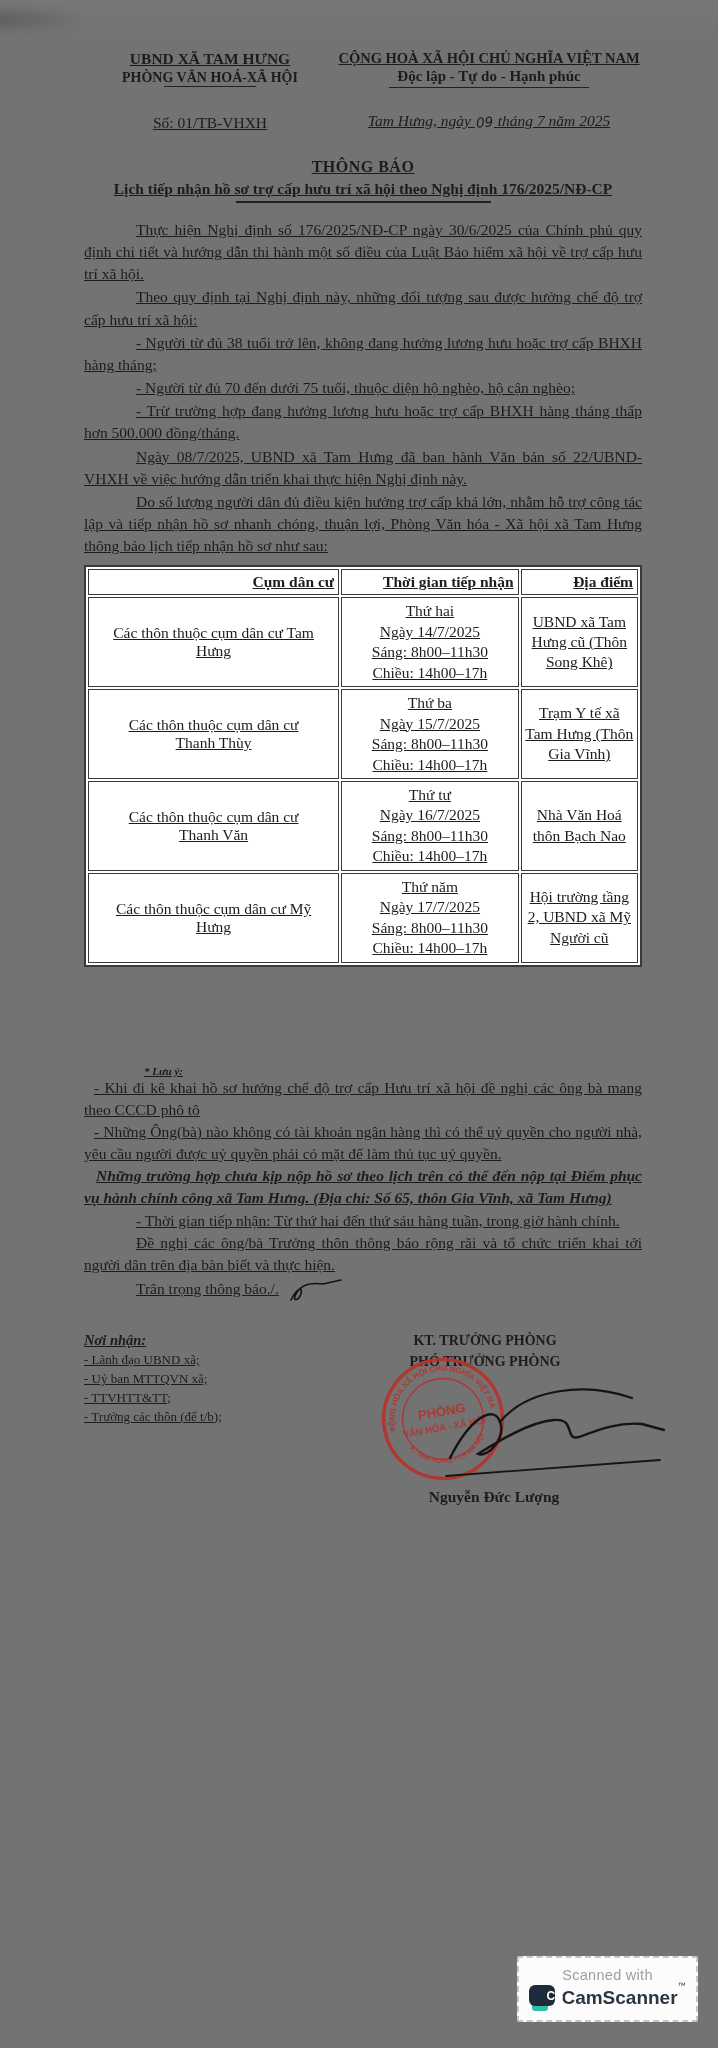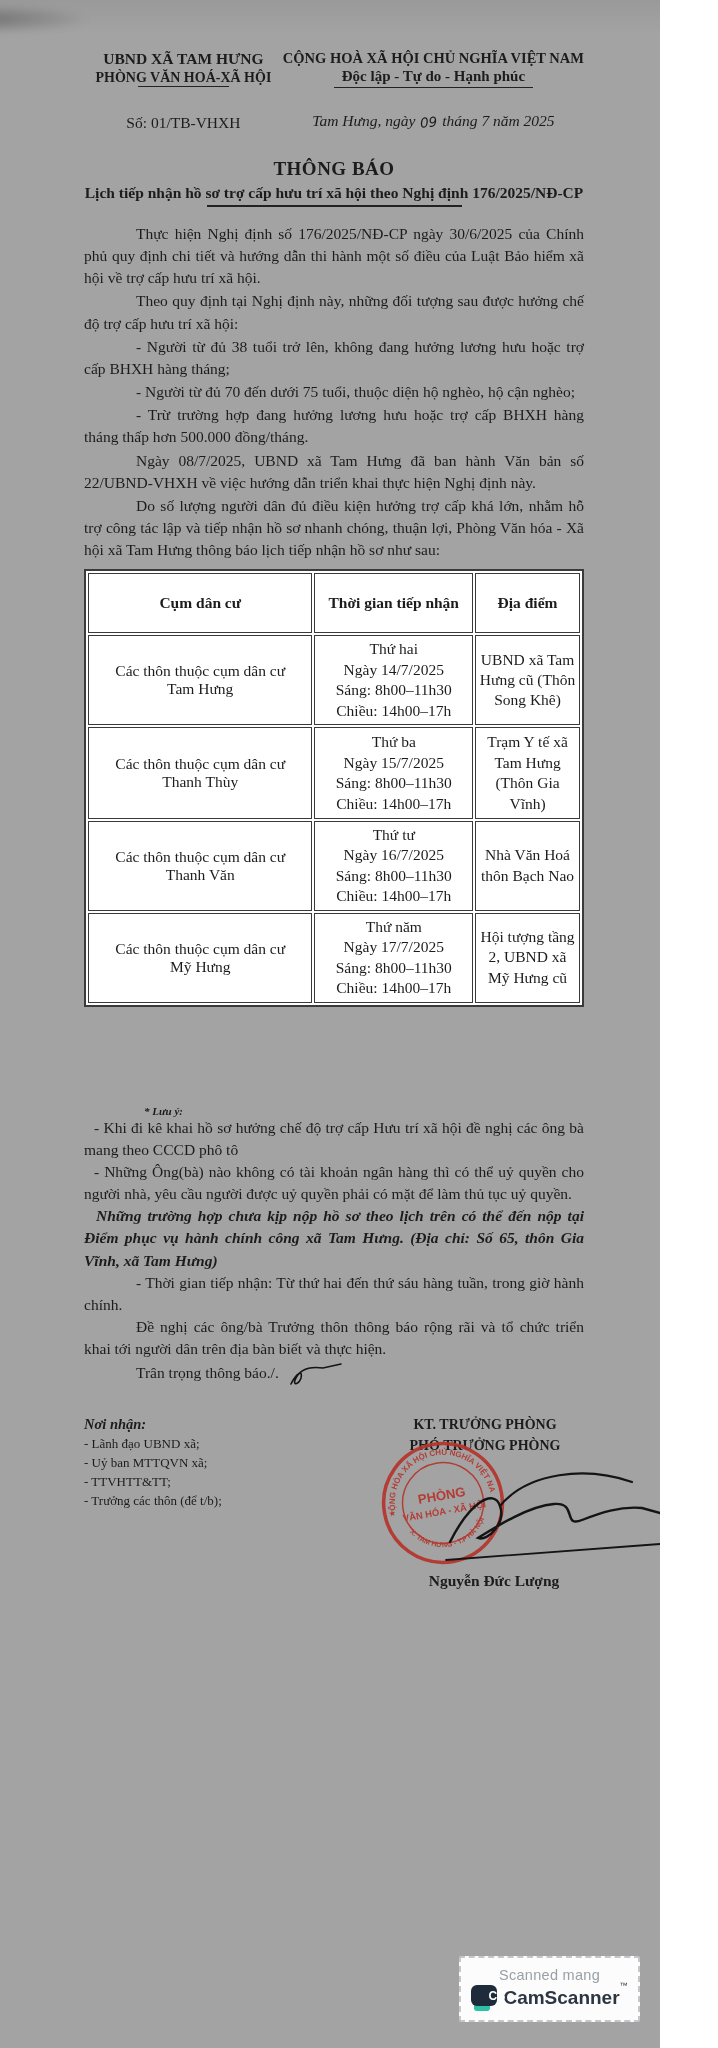--- a/index.html
+++ b/index.html
@@ -1,18 +1,18 @@
 <!DOCTYPE html>
 <html><head>
 <meta charset="utf-8">
 <style>
   * { margin:0; padding:0; box-sizing:border-box; }
   html,body { background:#ffffff; }
   body { width:718px; font-family:"Liberation Serif","DejaVu Serif",serif; }
-  .page { position:relative; width:660px; height:2048px; background:#a3a3a3; color:#1c1c1c; overflow:hidden; }
+  .page { position:relative; width:718px; height:2048px; background:#737373; color:#1c1c1c; overflow:hidden;text-decoration:underline; }
   .scan-top-shade { position:absolute; top:0; left:0; right:0; height:34px;
     background:linear-gradient(180deg, rgba(130,130,130,0.28), rgba(255,255,255,0)); }
   .scan-smudge { position:absolute; top:4px; left:-18px; width:110px; height:30px;
     background:radial-gradient(ellipse at left center, rgba(60,60,60,0.45), rgba(255,255,255,0) 70%);
     filter:blur(3px); }
   .doc { position:relative; padding:50px 76px 0 84px; }
 
   
   .doc-header { display:flex; justify-content:space-between; align-items:flex-start; }
   .org-block { width:252px; text-align:center; }
@@ -21,33 +21,33 @@
   .org-bottom::after { content:""; position:absolute; left:24%; right:24%; bottom:0; border-bottom:1.6px solid #222; }
   .doc-number { margin-top:27px; font-size:15.5px; text-align:center; }
   .motto-block { width:306px; text-align:center; }
   .motto-top { font-weight:bold; font-size:14.5px; white-space:nowrap; }
   .motto-bottom { font-weight:bold; font-size:15px; display:inline-block; border-bottom:1.6px solid #222; padding:1px 8px 2px 8px; }
   .place-date { margin-top:24px; font-style:italic; font-size:15.5px; white-space:nowrap; }
   .handwritten-day { display:inline-block; font-family:"DejaVu Sans",sans-serif; font-size:13.5px; transform:rotate(-5deg) translateY(1px); margin:0 1px; }
 
   
   .title-block { text-align:center; margin-top:26px; }
-  .doc-title { font-weight:bold; font-size:19px; letter-spacing:0.5px; }
+  .doc-title { font-weight:bold; font-size:16px; letter-spacing:0.5px; }
   .doc-subtitle { font-weight:bold; font-size:15.5px; margin-top:4px; }
   .subtitle-rule { width:255px; border-bottom:2px solid #222; margin:3px auto 0 auto; }
 
   
   .body-text { margin-top:16px; }
   .para { font-size:15.5px; line-height:1.43; text-align:justify; text-indent:52px; }
   .para + .para { margin-top:1px; }
 
   
   .sched-table { width:100%; margin-top:8px; border-collapse:separate; border-spacing:2px; border:2px solid #3a3a3a; background:#fff; }
   .sched-table th, .sched-table td { border:1.5px solid #3a3a3a; font-size:15.5px; padding:3px 6px; }
-  .sched-table th { font-weight:bold; text-align:center; padding:20px 4px; }
+  .sched-table th { font-weight:bold; text-align:right; padding:3px 4px; }
   .col-cluster { width:46%; }
   .col-time { width:32.5%; }
   .col-loc { width:21.5%; }
   td.cell-cluster { text-align:center; vertical-align:middle; padding:6px 22px; }
   td.cell-time { text-align:center; vertical-align:middle; }
   td.cell-time div { line-height:1.32; }
   td.cell-loc { text-align:center; vertical-align:middle; line-height:1.32; padding:4px 3px; }
 
   
   .notes { margin-top:98px; }
@@ -169,21 +169,21 @@
           <td class="cell-loc">Nhà Văn Hoá thôn Bạch Nao</td>
         </tr>
         <tr>
           <td class="cell-cluster">Các thôn thuộc cụm dân cư Mỹ Hưng</td>
           <td class="cell-time">
             <div>Thứ năm</div>
             <div>Ngày 17/7/2025</div>
             <div>Sáng: 8h00–11h30</div>
             <div>Chiều: 14h00–17h</div>
           </td>
-          <td class="cell-loc">Hội tượng tầng 2, UBND xã Mỹ Hưng cũ</td>
+          <td class="cell-loc">Hội trường tầng 2, UBND xã Mỹ Người cũ</td>
         </tr>
       </tbody>
     </table>
 
     <div class="notes">
       <div class="note-title">* Lưu ý:</div>
       <p class="note">- Khi đi kê khai hồ sơ hưởng chế độ trợ cấp Hưu trí xã hội đề nghị các ông bà mang theo CCCD phô tô</p>
       <p class="note">- Những Ông(bà) nào không có tài khoản ngân hàng thì có thể uỷ quyền cho người nhà, yêu cầu người được uỷ quyền phải có mặt để làm thủ tục uỷ quyền.</p>
       <p class="note bold-italic">Những trường hợp chưa kịp nộp hồ sơ theo lịch trên có thể đến nộp tại Điểm phục vụ hành chính công xã Tam Hưng. (Địa chỉ: Số 65, thôn Gia Vĩnh, xã Tam Hưng)</p>
       <p class="note indented">- Thời gian tiếp nhận: Từ thứ hai đến thứ sáu hàng tuần, trong giờ hành chính.</p>
@@ -231,21 +231,21 @@
         <path d="M14,84 C34,44 58,30 64,48 C70,64 52,84 42,80 C58,70 92,48 118,46 C142,44 126,70 146,62 C164,55 184,48 206,50 L228,56" stroke="#141414" stroke-width="2.4" fill="none" stroke-linecap="round"></path>
         <path d="M64,48 C92,14 150,8 196,24" stroke="#141414" stroke-width="2.2" fill="none" stroke-linecap="round"></path>
         <path d="M10,102 L224,86" stroke="#141414" stroke-width="1.8" fill="none" stroke-linecap="round"></path>
       </svg>
 
       <div class="signer-name">Nguyễn Đức Lượng</div>
     </div>
   </div>
 
   <div class="cs-badge">
-    <div class="cs-line1">Scanned mang</div>
+    <div class="cs-line1">Scanned with</div>
     <div class="cs-brand-row">
       <div class="cs-icon">
         <div class="cs-icon-tab"></div>
         <div class="cs-icon-main">CS</div>
       </div>
       <div><span class="cs-brand">CamScanner</span><span class="cs-tm">™</span></div>
     </div>
   </div>
 </div>
 

